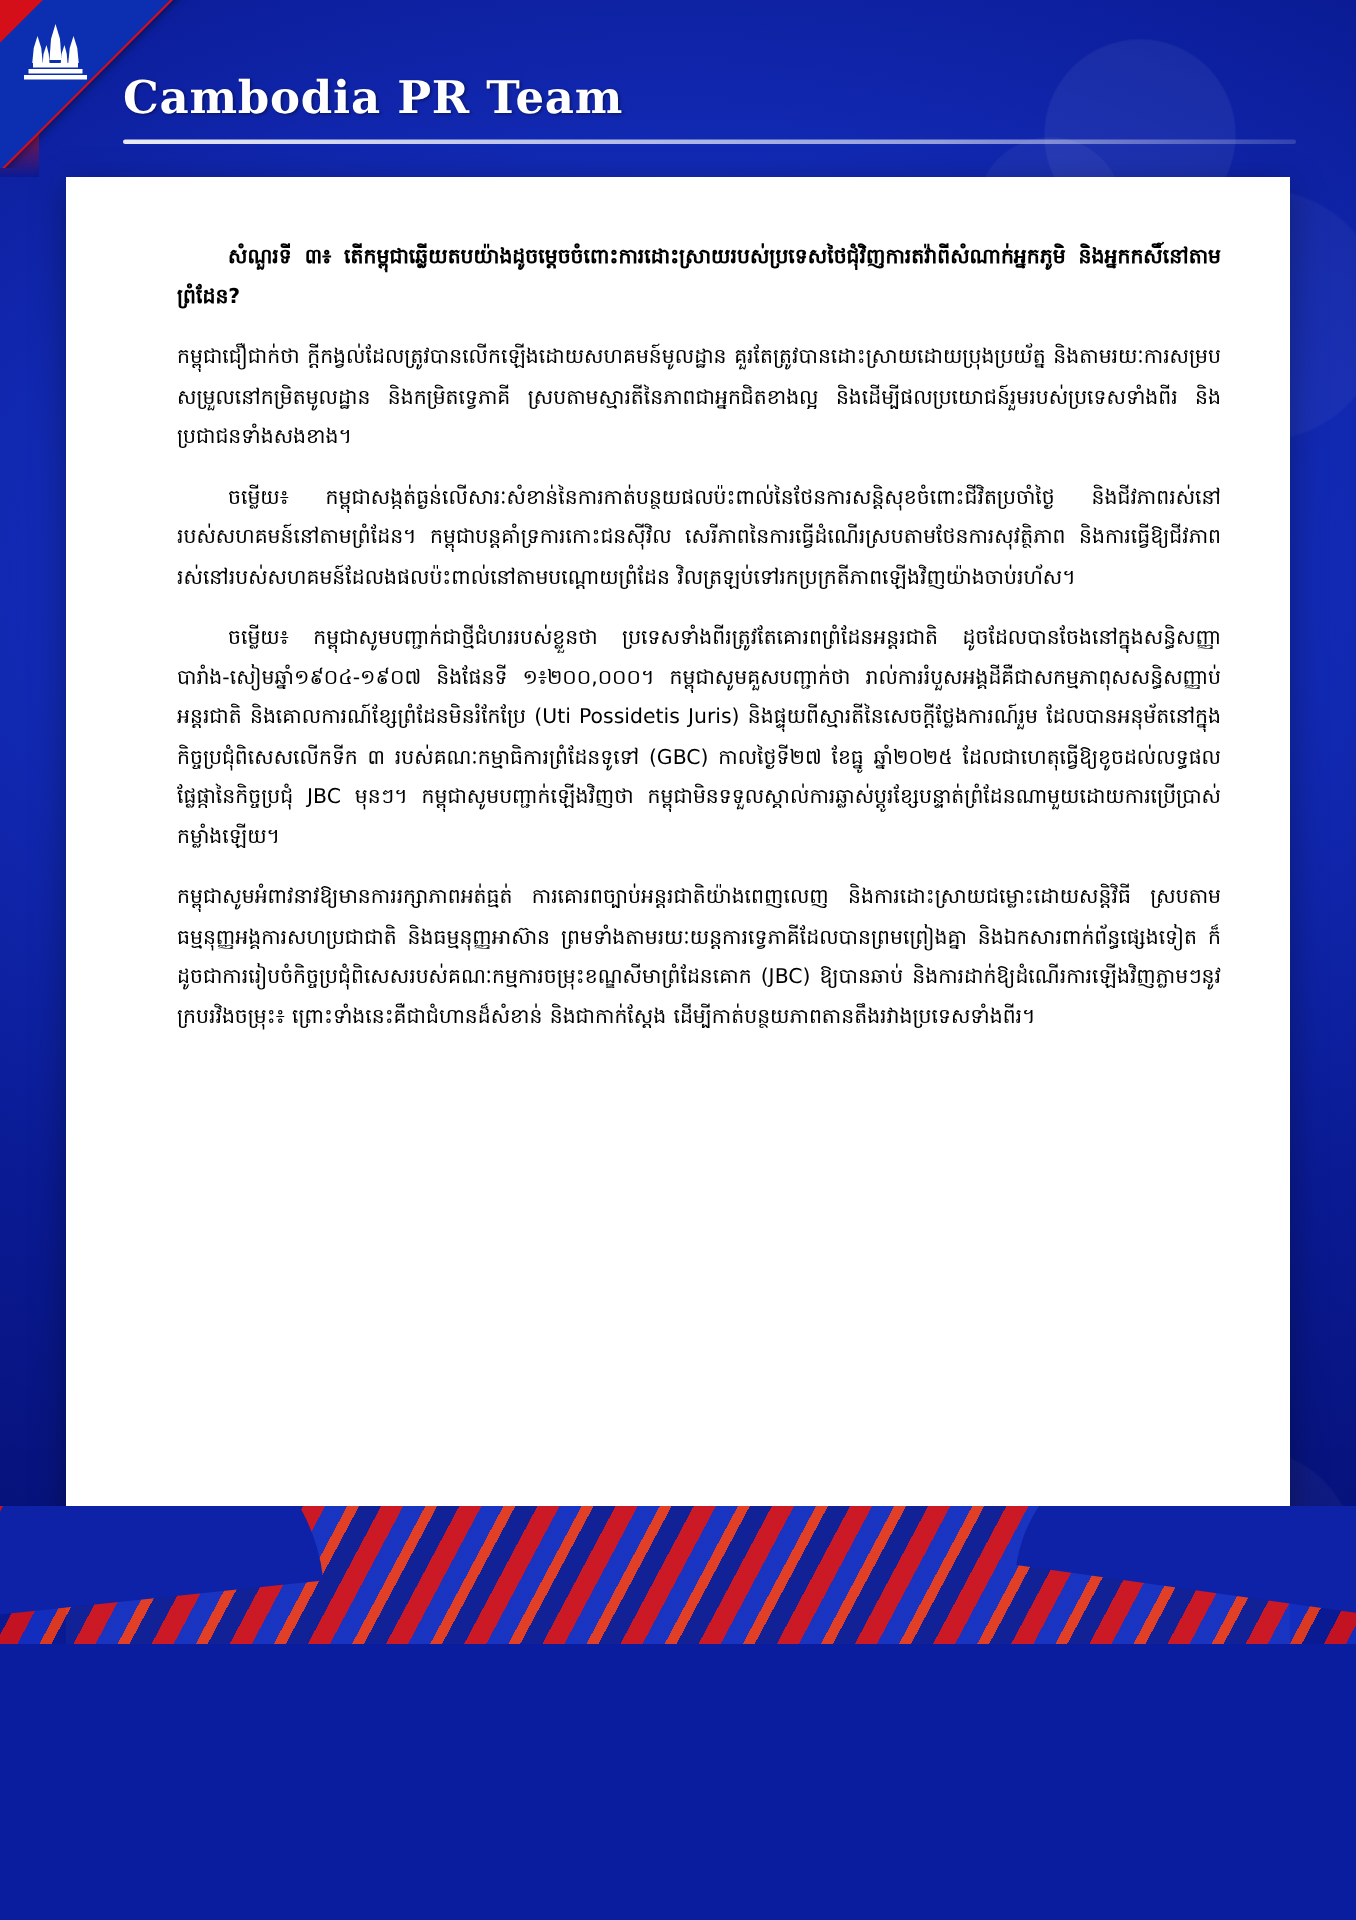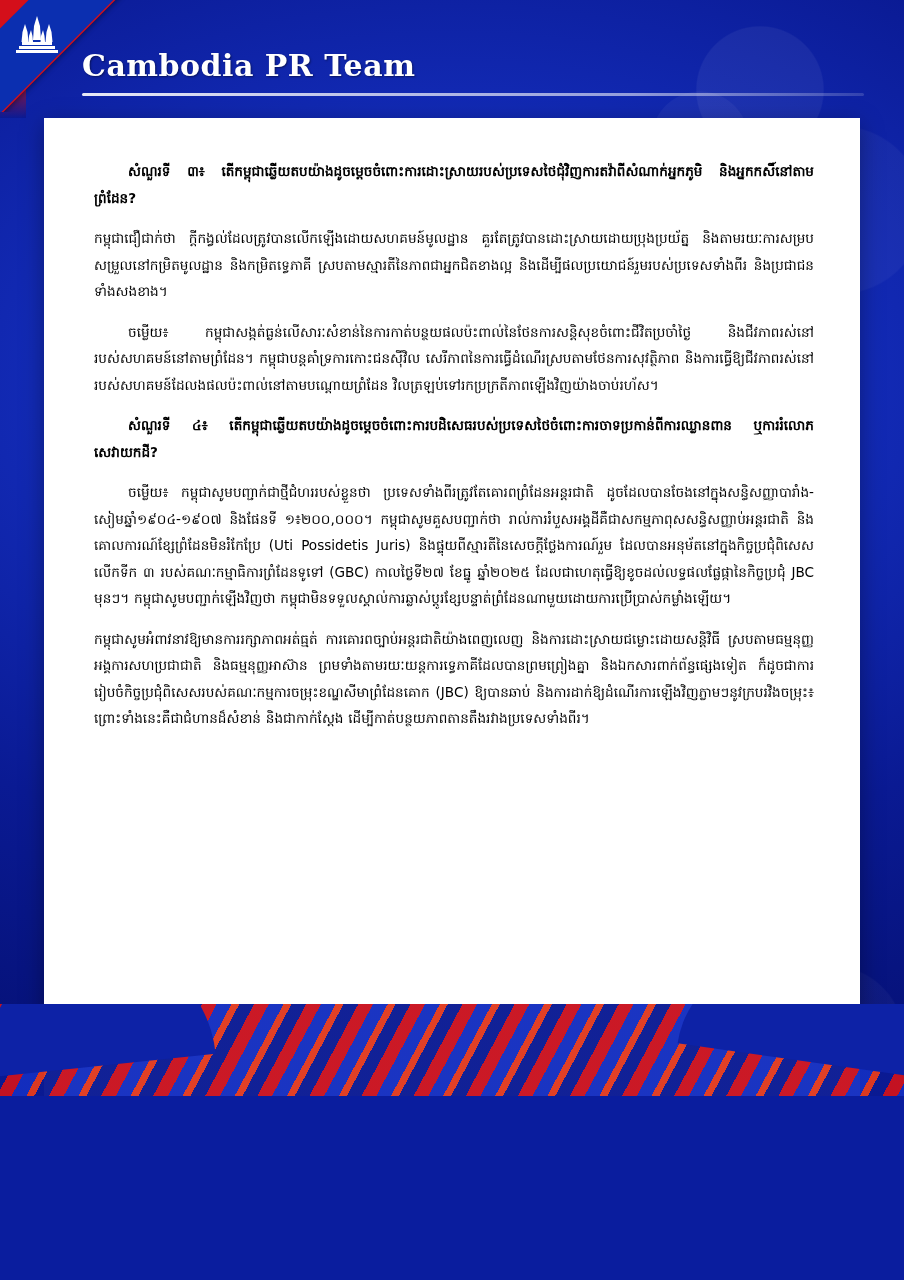--- a/index.html
+++ b/index.html
@@ -113,20 +113,21 @@
     width: 816px;
     height: 1118px;
     background: #ffffff;
     box-shadow: 0 6px 22px rgba(0,0,0,0.35);
   }
   .sheet-inner {
     padding: 40px 46px 20px 50px;
     height: calc(100% - 60px);
     box-sizing: border-box;
     position: relative;
+    margin-left: 24px;
   }
   .khmer {
     font-family: "DejaVu Sans", sans-serif;
     color: #000000;
     font-size: 13.6px;
     line-height: 1.95;
     text-align: justify;
     margin: 0 0 14px 0;
     word-spacing: 0.5px;
   }
@@ -242,21 +243,20 @@
   <div class="header">
     <h1 class="header-title">Cambodia PR Team</h1>
     <div class="header-rule"></div>
   </div>
 
   <div class="sheet">
     <div class="sheet-inner">
       <p class="khmer bold indent">សំណួរទី ៣៖ តើកម្ពុជាឆ្លើយតបយ៉ាងដូចម្តេចចំពោះការដោះស្រាយរបស់ប្រទេសថៃជុំវិញការតវ៉ាពីសំណាក់អ្នកភូមិ និងអ្នកកសិ៍នៅតាមព្រំដែន?</p>
       <p class="khmer">កម្ពុជាជឿជាក់ថា ក្ដីកង្វល់ដែលត្រូវបានលើកឡើងដោយសហគមន៍មូលដ្ឋាន គួរតែត្រូវបានដោះស្រាយដោយប្រុងប្រយ័ត្ន និងតាមរយៈការសម្របសម្រួលនៅកម្រិតមូលដ្ឋាន និងកម្រិតទ្វេភាគី ស្របតាមស្មារតីនៃភាពជាអ្នកជិតខាងល្អ និងដើម្បីផលប្រយោជន៍រួមរបស់ប្រទេសទាំងពីរ និងប្រជាជនទាំងសងខាង។</p>
       <p class="khmer indent">ចម្លើយ៖ កម្ពុជាសង្កត់ធ្ងន់លើសារៈសំខាន់នៃការកាត់បន្ថយផលប៉ះពាល់នៃថែនការសន្តិសុខចំពោះជីវិតប្រចាំថ្ងៃ និងជីវភាពរស់នៅរបស់សហគមន៍នៅតាមព្រំដែន។ កម្ពុជាបន្តគាំទ្រការកោះជនសុីវិល សេរីភាពនៃការធ្វើដំណើរស្របតាមថែនការសុវត្ថិភាព និងការធ្វើឱ្យជីវភាពរស់នៅរបស់សហគមន៍ដែលងផលប៉ះពាល់នៅតាមបណ្ដោយព្រំដែន វិលត្រឡប់ទៅរកប្រក្រតីភាពឡើងវិញយ៉ាងចាប់រហ័ស។</p>
-      <p class="khmer bold indent">សំណួរទី ៤៖ តើកម្ពុជាឆ្លើយតបយ៉ាងដូចម្តេចចំពោះការបដិសេធរបស់ប្រទេសថៃចំពោះការចាទប្រកាន់ពីការឈ្លានពាន ឬការរំលោភសេវាយកដី?</p>
       <p class="khmer indent">ចម្លើយ៖ កម្ពុជាសូមបញ្ជាក់ជាថ្មីជំហររបស់ខ្លួនថា ប្រទេសទាំងពីរត្រូវតែគោរពព្រំដែនអន្តរជាតិ ដូចដែលបានចែងនៅក្នុងសន្ធិសញ្ញាបារាំង-សៀមឆ្នាំ១៩០៤-១៩០៧ និងផែនទី ១៖២០០,០០០។ កម្ពុជាសូមគួសបញ្ជាក់ថា រាល់ការរំបួសអង្គដីគឺជាសកម្មភាពុសសន្ធិសញ្ញាប់អន្តរជាតិ និងគោលការណ៍ខ្សែព្រំដែនមិនរំកែប្រែ (Uti Possidetis Juris) និងផ្ទុយពីស្មារតីនៃសេចក្ដីថ្លែងការណ៍រួម ដែលបានអនុម័តនៅក្នុងកិច្ចប្រជុំពិសេសលើកទីក ៣ របស់គណៈកម្មាធិការព្រំដែនទូទៅ (GBC) កាលថ្ងៃទី២៧ ខែធ្នូ ឆ្នាំ២០២៥ ដែលជាហេតុធ្វើឱ្យខូចដល់លទ្ធផលផ្លែផ្កានៃកិច្ចប្រជុំ JBC មុនៗ។ កម្ពុជាសូមបញ្ជាក់ឡើងវិញថា កម្ពុជាមិនទទួលស្គាល់ការឆ្លាស់ប្ដូរខ្សែបន្ទាត់ព្រំដែនណាមួយដោយការប្រើប្រាស់កម្លាំងឡើយ។</p>
       <p class="khmer">កម្ពុជាសូមអំពាវនាវឱ្យមានការរក្សាភាពអត់ធ្មត់ ការគោរពច្បាប់អន្តរជាតិយ៉ាងពេញលេញ និងការដោះស្រាយជម្លោះដោយសន្តិវិធី ស្របតាមធម្មនុញ្ញអង្គការសហប្រជាជាតិ និងធម្មនុញ្ញអាស៊ាន ព្រមទាំងតាមរយៈយន្តការទ្វេភាគីដែលបានព្រមព្រៀងគ្នា និងឯកសារពាក់ព័ន្ធផ្សេងទៀត ក៏ដូចជាការរៀបចំកិច្ចប្រជុំពិសេសរបស់គណៈកម្មការចម្រុះខណ្ឌសីមាព្រំដែនគោក (JBC) ឱ្យបានឆាប់ និងការដាក់ឱ្យដំណើរការឡើងវិញភ្លាមៗនូវក្របរវិងចម្រុះ៖ ព្រោះទាំងនេះគឺជាជំហានដ៏សំខាន់ និងជាកាក់ស្តែង ដើម្បីកាត់បន្ថយភាពតានតឹងរវាងប្រទេសទាំងពីរ។</p>
       <div class="page-number">២/៣</div>
     </div>
     <div class="fold"></div>
   </div>
 
   <div class="bottom-band">
     <div class="stripes"></div>
     <div class="band-curve-left"></div>

